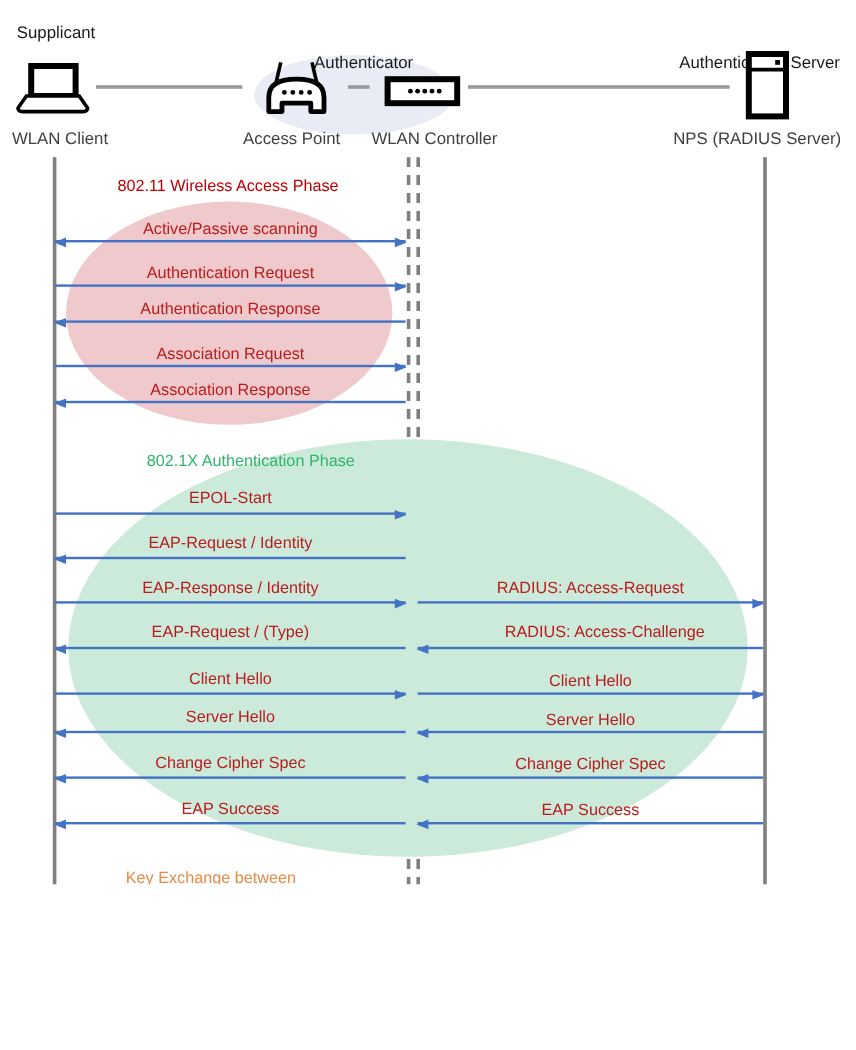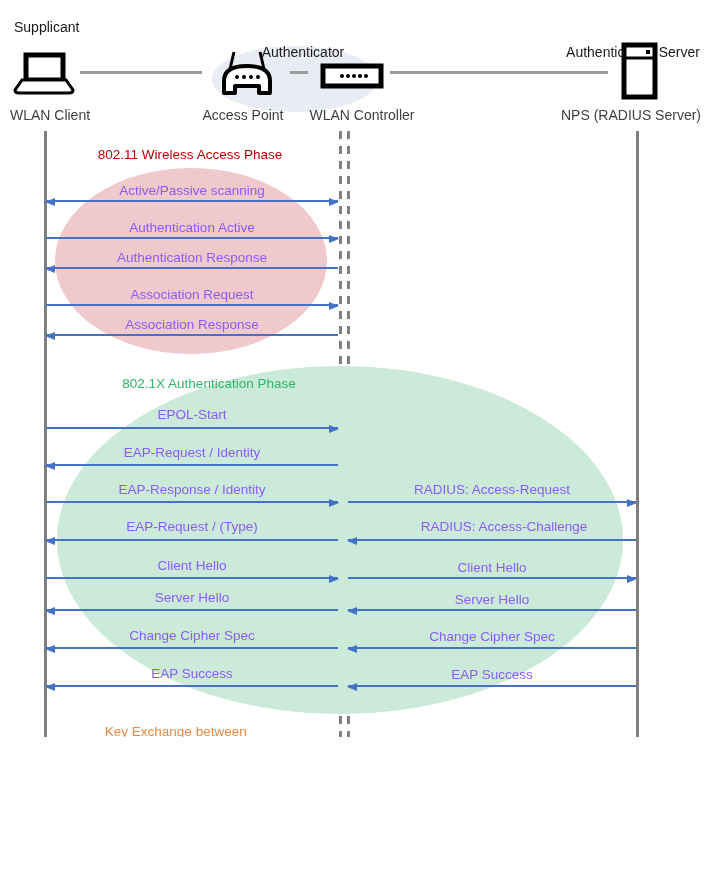--- a/index.html
+++ b/index.html
@@ -38,21 +38,21 @@
   .msg-arrow.dir-ltr::after,.msg-arrow.dir-both::after{
     content:"";position:absolute;right:-1px;top:-4px;width:0;height:0;
     border-left:10px solid #4472C4;border-top:4px solid transparent;border-bottom:4px solid transparent;
   }
   .msg-arrow.dir-rtl::before,.msg-arrow.dir-both::before{
     content:"";position:absolute;left:-1px;top:-4px;width:0;height:0;
     border-right:10px solid #4472C4;border-top:4px solid transparent;border-bottom:4px solid transparent;
   }
   .msg-label{
     position:absolute;transform:translateX(-50%);white-space:nowrap;
-    font-size:13.5px;color:#8b5cf6;z-index:4;
+    font-size:13.5px;color:#b91c1c;z-index:4;
   }
   .icon{z-index:2;}
 </style>
 </head>
 <body>
 
 <div id="canvas">
 
   <div class="abs hub-ellipse"></div>
 
@@ -109,21 +109,21 @@
   <div class="abs phase-ellipse ellipse-keyexch"></div>
 
   <div class="abs phase-title phase1-title">802.11 Wireless Access Phase</div>
   <div class="abs phase-title phase2-title">802.1X Authentication Phase</div>
   <div class="abs phase-title phase3-title">Key Exchange between
 Supplicant and Access Point</div>
 
 <div class="msg-arrow dir-both" style="left: 46px; width: 292px; top: 200px;"></div>
     <div class="msg-label" style="left: 192px; top: 183px;">Active/Passive scanning</div>
     <div class="msg-arrow dir-ltr" style="left: 46px; width: 292px; top: 237px;"></div>
-    <div class="msg-label" style="left: 192px; top: 220px;">Authentication Active</div>
+    <div class="msg-label" style="left: 192px; top: 220px;">Authentication Request</div>
     <div class="msg-arrow dir-rtl" style="left: 46px; width: 292px; top: 267px;"></div>
     <div class="msg-label" style="left: 192px; top: 250px;">Authentication Response</div>
     <div class="msg-arrow dir-ltr" style="left: 46px; width: 292px; top: 304px;"></div>
     <div class="msg-label" style="left: 192px; top: 287px;">Association Request</div>
     <div class="msg-arrow dir-rtl" style="left: 46px; width: 292px; top: 334px;"></div>
     <div class="msg-label" style="left: 192px; top: 317px;">Association Response</div>
     <div class="msg-arrow dir-ltr" style="left: 46px; width: 292px; top: 427px;"></div>
     <div class="msg-label" style="left: 192px; top: 407px;">EPOL-Start</div>
     <div class="msg-arrow dir-rtl" style="left: 46px; width: 292px; top: 464px;"></div>
     <div class="msg-label" style="left: 192px; top: 445px;">EAP-Request / Identity</div>

